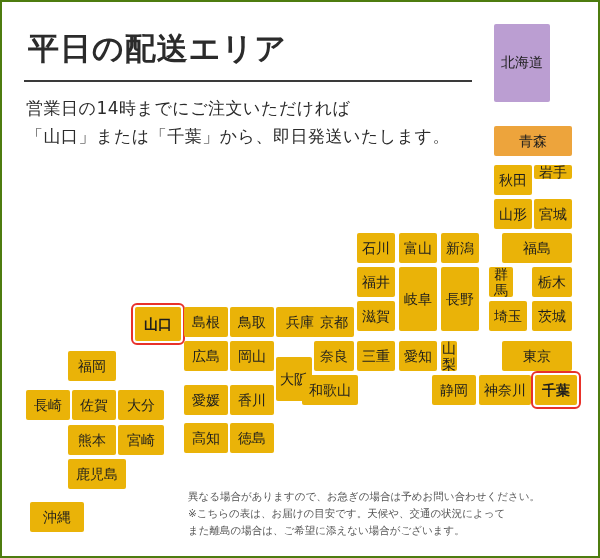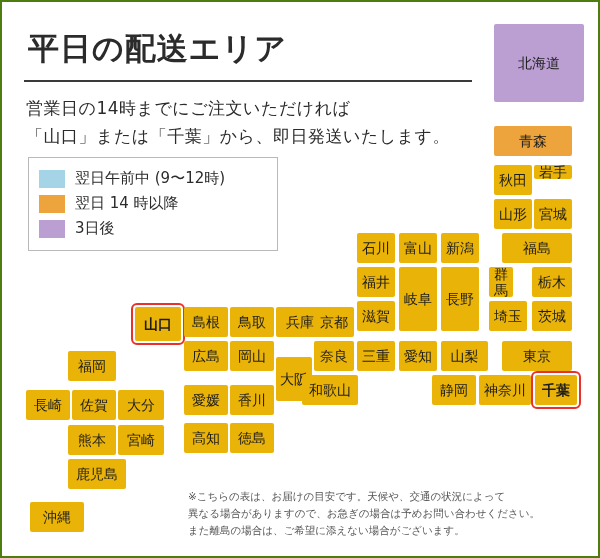--- a/index.html
+++ b/index.html
@@ -109,37 +109,23 @@
 <div id="root">
 
   <div class="title">平日の配送エリア</div>
   <div class="title-rule"></div>
 
   <div class="lead">
     <div>営業日の14時までにご注文いただければ</div>
     <div>「山口」または「千葉」から、即日発送いたします。</div>
   </div>
 
-  <div class="legend">
-    <div class="legend-row">
-      <span class="legend-swatch" style="background:#a5d4e6"></span>
-      <span class="legend-label">翌日午前中 (9〜12時)</span>
-    </div>
-    <div class="legend-row">
-      <span class="legend-swatch" style="background:#eda43c"></span>
-      <span class="legend-label">翌日 14 時以降</span>
-    </div>
-    <div class="legend-row">
-      <span class="legend-swatch" style="background:#bb9ed2"></span>
-      <span class="legend-label">3日後</span>
-    </div>
-  </div>
 
   <div id="map-layer">
-      <div class="pref c-purple" style="left: 492px; top: 22px; width: 90px; height: 78px;">北海道</div>
+      <div class="pref c-purple" style="left: 492px; top: 22px; width: 56px; height: 78px; font-family: Liberation Serif, serif;">北海道</div>
       <div class="pref c-orange" style="left: 492px; top: 124px; width: 78px; height: 30px;">青森</div>
       <div class="pref c-blue" style="left: 492px; top: 163px; width: 38px; height: 30px;">秋田</div>
       <div class="pref c-blue" style="left: 532px; top: 163px; width: 38px; height: 14px;">岩手</div>
       <div class="pref c-blue" style="left: 492px; top: 197px; width: 38px; height: 30px;">山形</div>
       <div class="pref c-blue" style="left: 532px; top: 197px; width: 38px; height: 30px;">宮城</div>
       <div class="pref c-blue" style="left: 500px; top: 231px; width: 70px; height: 30px;">福島</div>
       <div class="pref c-blue" style="left: 355px; top: 231px; width: 38px; height: 30px;">石川</div>
       <div class="pref c-blue" style="left: 397px; top: 231px; width: 38px; height: 30px;">富山</div>
       <div class="pref c-blue" style="left: 439px; top: 231px; width: 38px; height: 30px;">新潟</div>
       <div class="pref c-blue" style="left: 487px; top: 265px; width: 24px; height: 30px;">群馬</div>
@@ -154,39 +140,39 @@
       <div class="pref c-blue" style="left: 182px; top: 305px; width: 44px; height: 30px;">島根</div>
       <div class="pref c-blue" style="left: 228px; top: 305px; width: 44px; height: 30px;">鳥取</div>
       <div class="pref c-blue" style="left: 274px; top: 305px; width: 48px; height: 30px;">兵庫</div>
       <div class="pref c-blue" style="left: 312px; top: 305px; width: 40px; height: 30px;">京都</div>
       <div class="pref c-blue" style="left: 182px; top: 339px; width: 44px; height: 30px;">広島</div>
       <div class="pref c-blue" style="left: 228px; top: 339px; width: 44px; height: 30px;">岡山</div>
       <div class="pref c-blue" style="left: 274px; top: 339px; width: 36px; height: 44px; margin-top: 16px;">大阪</div>
       <div class="pref c-blue" style="left: 312px; top: 339px; width: 40px; height: 30px;">奈良</div>
       <div class="pref c-blue" style="left: 355px; top: 339px; width: 38px; height: 30px;">三重</div>
       <div class="pref c-blue" style="left: 397px; top: 339px; width: 38px; height: 30px;">愛知</div>
-      <div class="pref c-blue" style="left: 439px; top: 339px; width: 47px; height: 30px;">山梨</div>
+      <div class="pref c-blue" style="left: 439px; top: 339px; width: 16px; height: 30px;">山梨</div>
       <div class="pref c-blue" style="left: 500px; top: 339px; width: 70px; height: 30px;">東京</div>
       <div class="pref c-blue" style="left: 300px; top: 373px; width: 56px; height: 30px;">和歌山</div>
       <div class="pref c-blue" style="left: 430px; top: 373px; width: 44px; height: 30px;">静岡</div>
       <div class="pref c-blue" style="left: 477px; top: 373px; width: 52px; height: 30px;">神奈川</div>
       <div class="pref c-blue highlight" style="left: 533px; top: 373px; width: 42px; height: 30px;">千葉</div>
       <div class="pref c-blue" style="left: 66px; top: 349px; width: 48px; height: 30px;">福岡</div>
       <div class="pref c-blue" style="left: 182px; top: 383px; width: 44px; height: 30px;">愛媛</div>
       <div class="pref c-blue" style="left: 228px; top: 383px; width: 44px; height: 30px;">香川</div>
       <div class="pref c-blue" style="left: 24px; top: 388px; width: 44px; height: 30px;">長崎</div>
       <div class="pref c-blue" style="left: 70px; top: 388px; width: 44px; height: 30px;">佐賀</div>
       <div class="pref c-blue" style="left: 116px; top: 388px; width: 46px; height: 30px;">大分</div>
       <div class="pref c-blue" style="left: 182px; top: 421px; width: 44px; height: 30px;">高知</div>
       <div class="pref c-blue" style="left: 228px; top: 421px; width: 44px; height: 30px;">徳島</div>
       <div class="pref c-blue" style="left: 66px; top: 423px; width: 48px; height: 30px;">熊本</div>
       <div class="pref c-blue" style="left: 116px; top: 423px; width: 46px; height: 30px;">宮崎</div>
       <div class="pref c-blue" style="left: 66px; top: 457px; width: 58px; height: 30px;">鹿児島</div>
       <div class="pref c-blue" style="left: 28px; top: 500px; width: 54px; height: 30px;">沖縄</div>
     </div>
 
   <div class="note">
+    <div>異なる場合がありますので、お急ぎの場合は予めお問い合わせください。</div>
     <div>※こちらの表は、お届けの目安です。天候や、交通の状況によって</div>
-    <div>異なる場合がありますので、お急ぎの場合は予めお問い合わせください。</div>
     <div>また離島の場合は、ご希望に添えない場合がございます。</div>
   </div>
 
 </div>
 
 </body></html>

